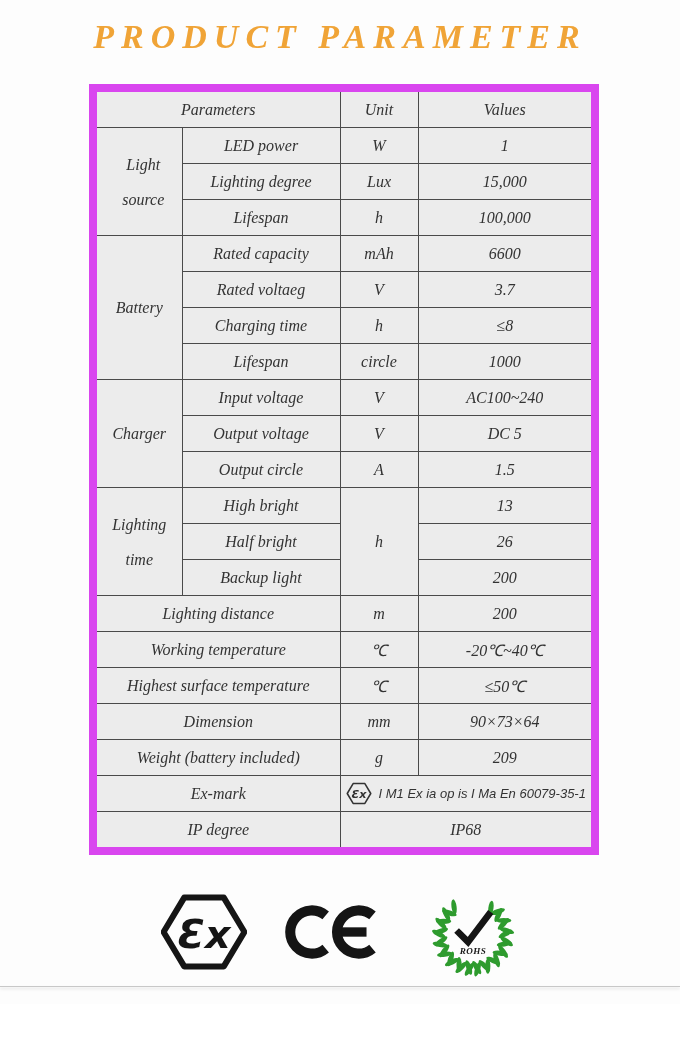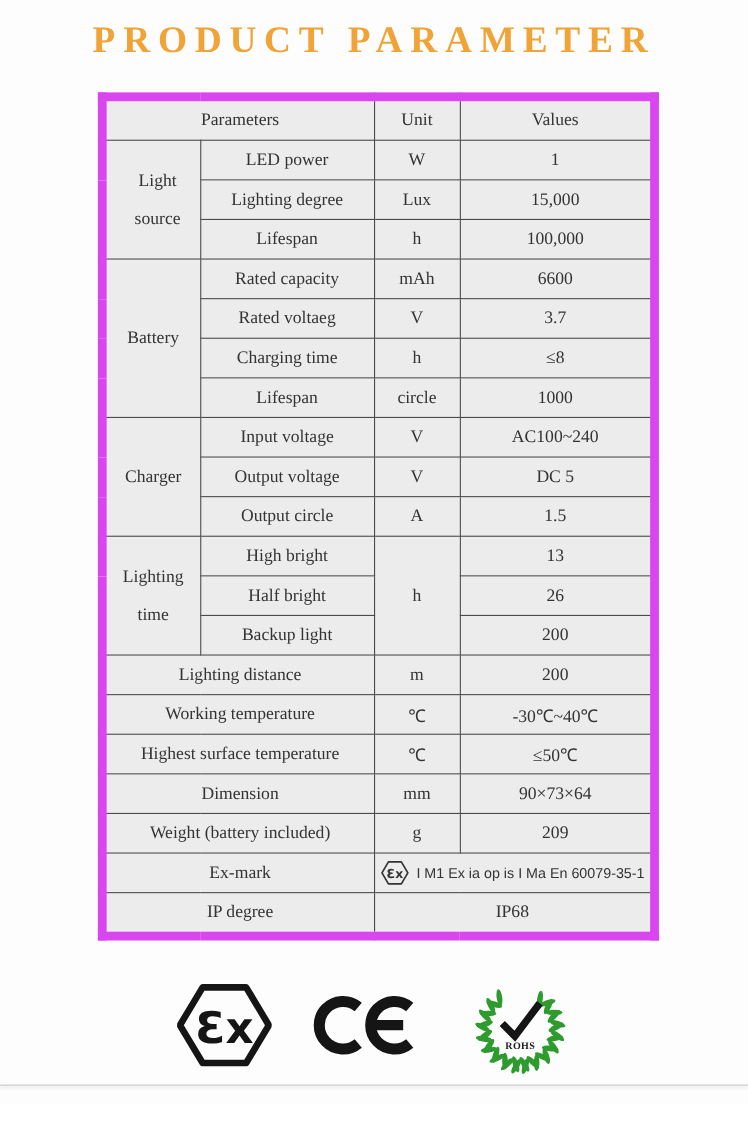--- a/index.html
+++ b/index.html
@@ -3,20 +3,21 @@
 <meta charset="utf-8">
 <style>
   html,body{margin:0;padding:0;}
   body{background:#ffffff;}
   .page{
     position:relative;
     width:680px;height:1004px;
     background:#fdfdfd;
     overflow:hidden;
     font-family:"Liberation Serif", serif;
+    font-style:italic;
   }
   
   .title{
     position:absolute;top:18px;left:0;width:100%;
     margin:0;text-align:center;
     font-family:"Liberation Serif", serif;
     font-size:34px;font-weight:bold;
     letter-spacing:7px;
     color:#F0A437;
   }
@@ -166,21 +167,21 @@
           <td>200</td>
         </tr>
         <tr>
           <td colspan="2">Lighting distance</td>
           <td>m</td>
           <td>200</td>
         </tr>
         <tr>
           <td colspan="2">Working temperature</td>
           <td>℃</td>
-          <td>-30℃~40℃</td>
+          <td>-20℃~40℃</td>
         </tr>
         <tr>
           <td colspan="2">Highest surface temperature</td>
           <td>℃</td>
           <td>≤50℃</td>
         </tr>
         <tr>
           <td colspan="2">Dimension</td>
           <td>mm</td>
           <td>90×73×64</td>

